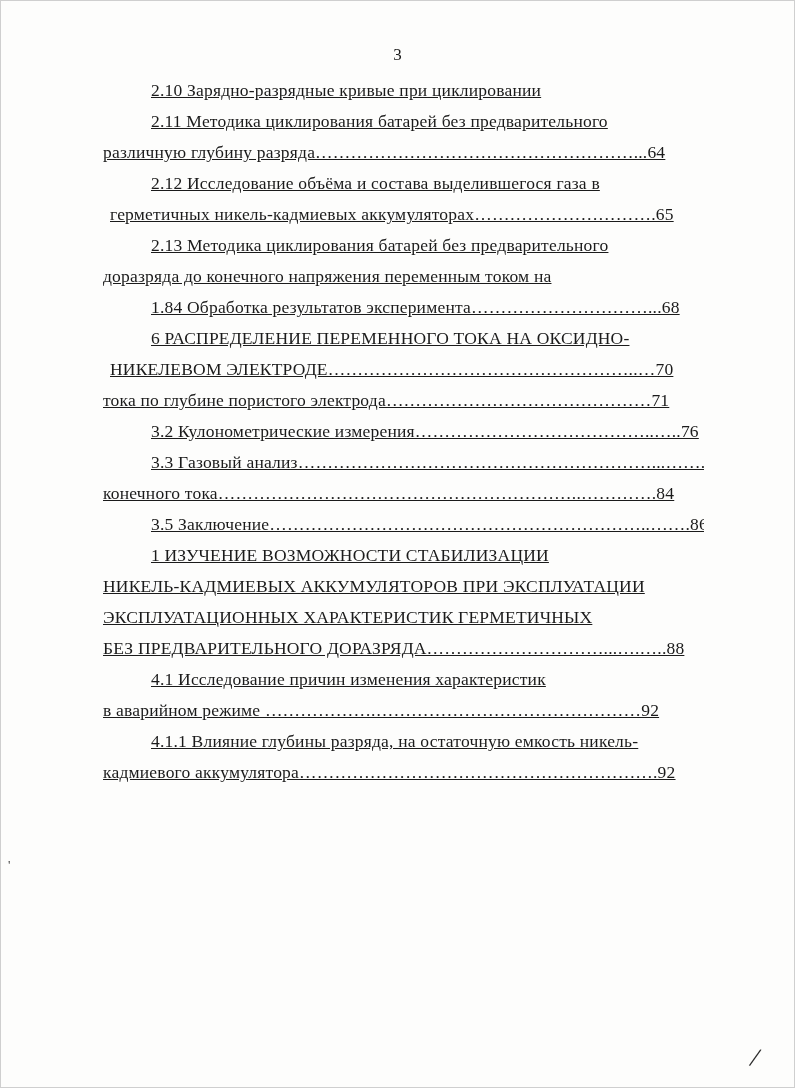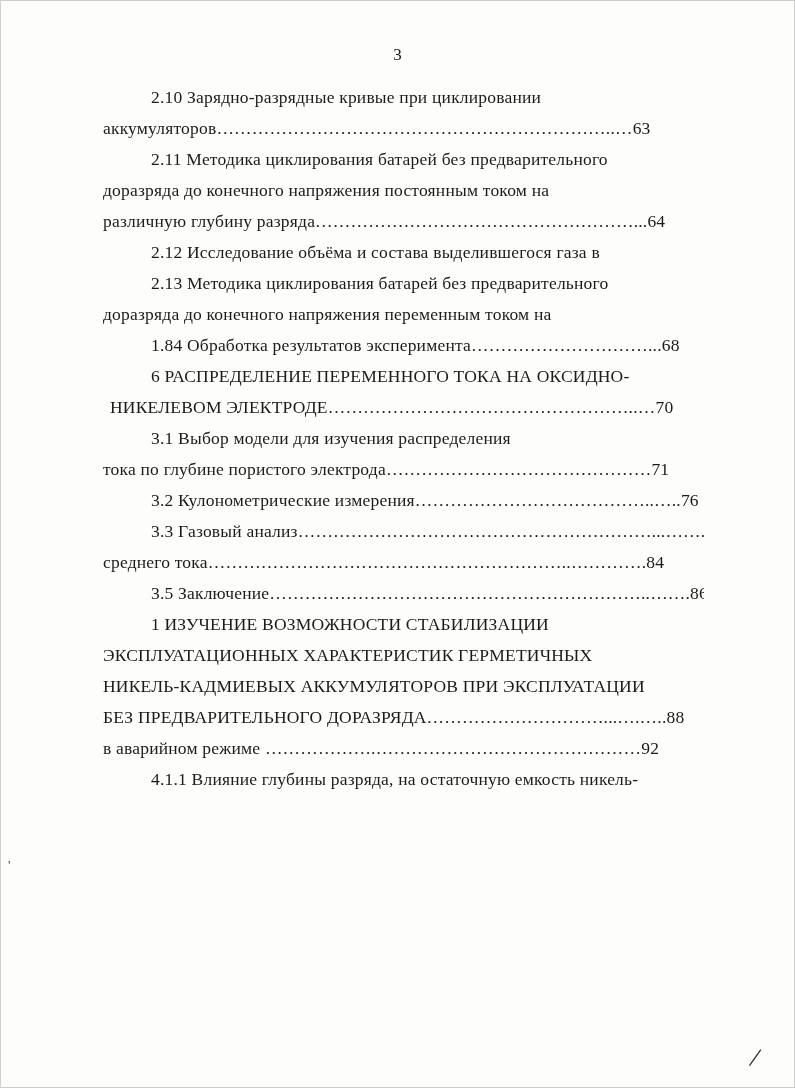--- a/index.html
+++ b/index.html
@@ -22,23 +22,24 @@
   .page-number {
     position: absolute;
     top: 44px;
     left: 0;
     right: 0;
     text-align: center;
     font-size: 17px;
   }
   .toc {
     position: absolute;
-    top: 81px;
+    top: 74px;
     left: 102px;
     right: 90px;
+    text-decoration: underline;
   }
   .toc-line {
     margin: 0;
     font-size: 17.5px;
     line-height: 31px;
     letter-spacing: 0.2px;
     white-space: nowrap;
     overflow: hidden;
   }
   .ind-0 { padding-left: 0; }
@@ -63,41 +64,41 @@
 </style>
 </head>
 <body>
 
 <div class="page">
 
   <div class="page-number">3</div>
 
   <div class="toc" id="toc-lines">
       <p class="toc-line ind-2">2.10 Зарядно-разрядные кривые при циклировании</p>
-      <p class="toc-line ind-0">аккумуляторов…………………………………………………………..…63</p>
       <p class="toc-line ind-2">2.11 Методика циклирования батарей без предварительного</p>
-      <p class="toc-line ind-0">доразряда до конечного напряжения постоянным током на</p>
       <p class="toc-line ind-0">различную глубину разряда………………………………………………...64</p>
       <p class="toc-line ind-2">2.12 Исследование объёма и состава выделившегося газа в</p>
+      <p class="toc-line ind-1">герметичных никель-кадмиевых аккумуляторах………………………….65</p>
       <p class="toc-line ind-2">2.13 Методика циклирования батарей без предварительного</p>
       <p class="toc-line ind-0">доразряда до конечного напряжения переменным током на</p>
       <p class="toc-line ind-2">1.84 Обработка результатов эксперимента…………………………...68</p>
       <p class="toc-line ind-2">6 РАСПРЕДЕЛЕНИЕ ПЕРЕМЕННОГО ТОКА НА ОКСИДНО-</p>
       <p class="toc-line ind-1">НИКЕЛЕВОМ ЭЛЕКТРОДЕ……………………………………………..…70</p>
-      <p class="toc-line ind-2">3.1 Выбор модели для изучения распределения</p>
       <p class="toc-line ind-0">тока по глубине пористого электрода………………………………………71</p>
       <p class="toc-line ind-2">3.2 Кулонометрические измерения…………………………………..…..76</p>
       <p class="toc-line ind-2">3.3 Газовый анализ……………………………………………………...…….81</p>
-      <p class="toc-line ind-0">среднего тока……………………………………………………..………….84</p>
+      <p class="toc-line ind-0">конечного тока……………………………………………………..………….84</p>
       <p class="toc-line ind-2">3.5 Заключение………………………………………………………..…….86</p>
       <p class="toc-line ind-2">1 ИЗУЧЕНИЕ ВОЗМОЖНОСТИ СТАБИЛИЗАЦИИ</p>
+      <p class="toc-line ind-0">НИКЕЛЬ-КАДМИЕВЫХ АККУМУЛЯТОРОВ ПРИ ЭКСПЛУАТАЦИИ</p>
       <p class="toc-line ind-0">ЭКСПЛУАТАЦИОННЫХ ХАРАКТЕРИСТИК ГЕРМЕТИЧНЫХ</p>
-      <p class="toc-line ind-0">НИКЕЛЬ-КАДМИЕВЫХ АККУМУЛЯТОРОВ ПРИ ЭКСПЛУАТАЦИИ</p>
       <p class="toc-line ind-0">БЕЗ ПРЕДВАРИТЕЛЬНОГО ДОРАЗРЯДА…………………………...….…..88</p>
+      <p class="toc-line ind-2">4.1 Исследование причин изменения характеристик</p>
       <p class="toc-line ind-0">в аварийном режиме ……………….………………………………………92</p>
       <p class="toc-line ind-2">4.1.1 Влияние глубины  разряда, на остаточную емкость никель-</p>
+      <p class="toc-line ind-0">кадмиевого аккумулятора…………………………………………………….92</p>
     </div>
 
   <span class="speck-mark">'</span>
 
   <span class="pen-mark">/</span>
 
 </div>
 
 </body></html>

